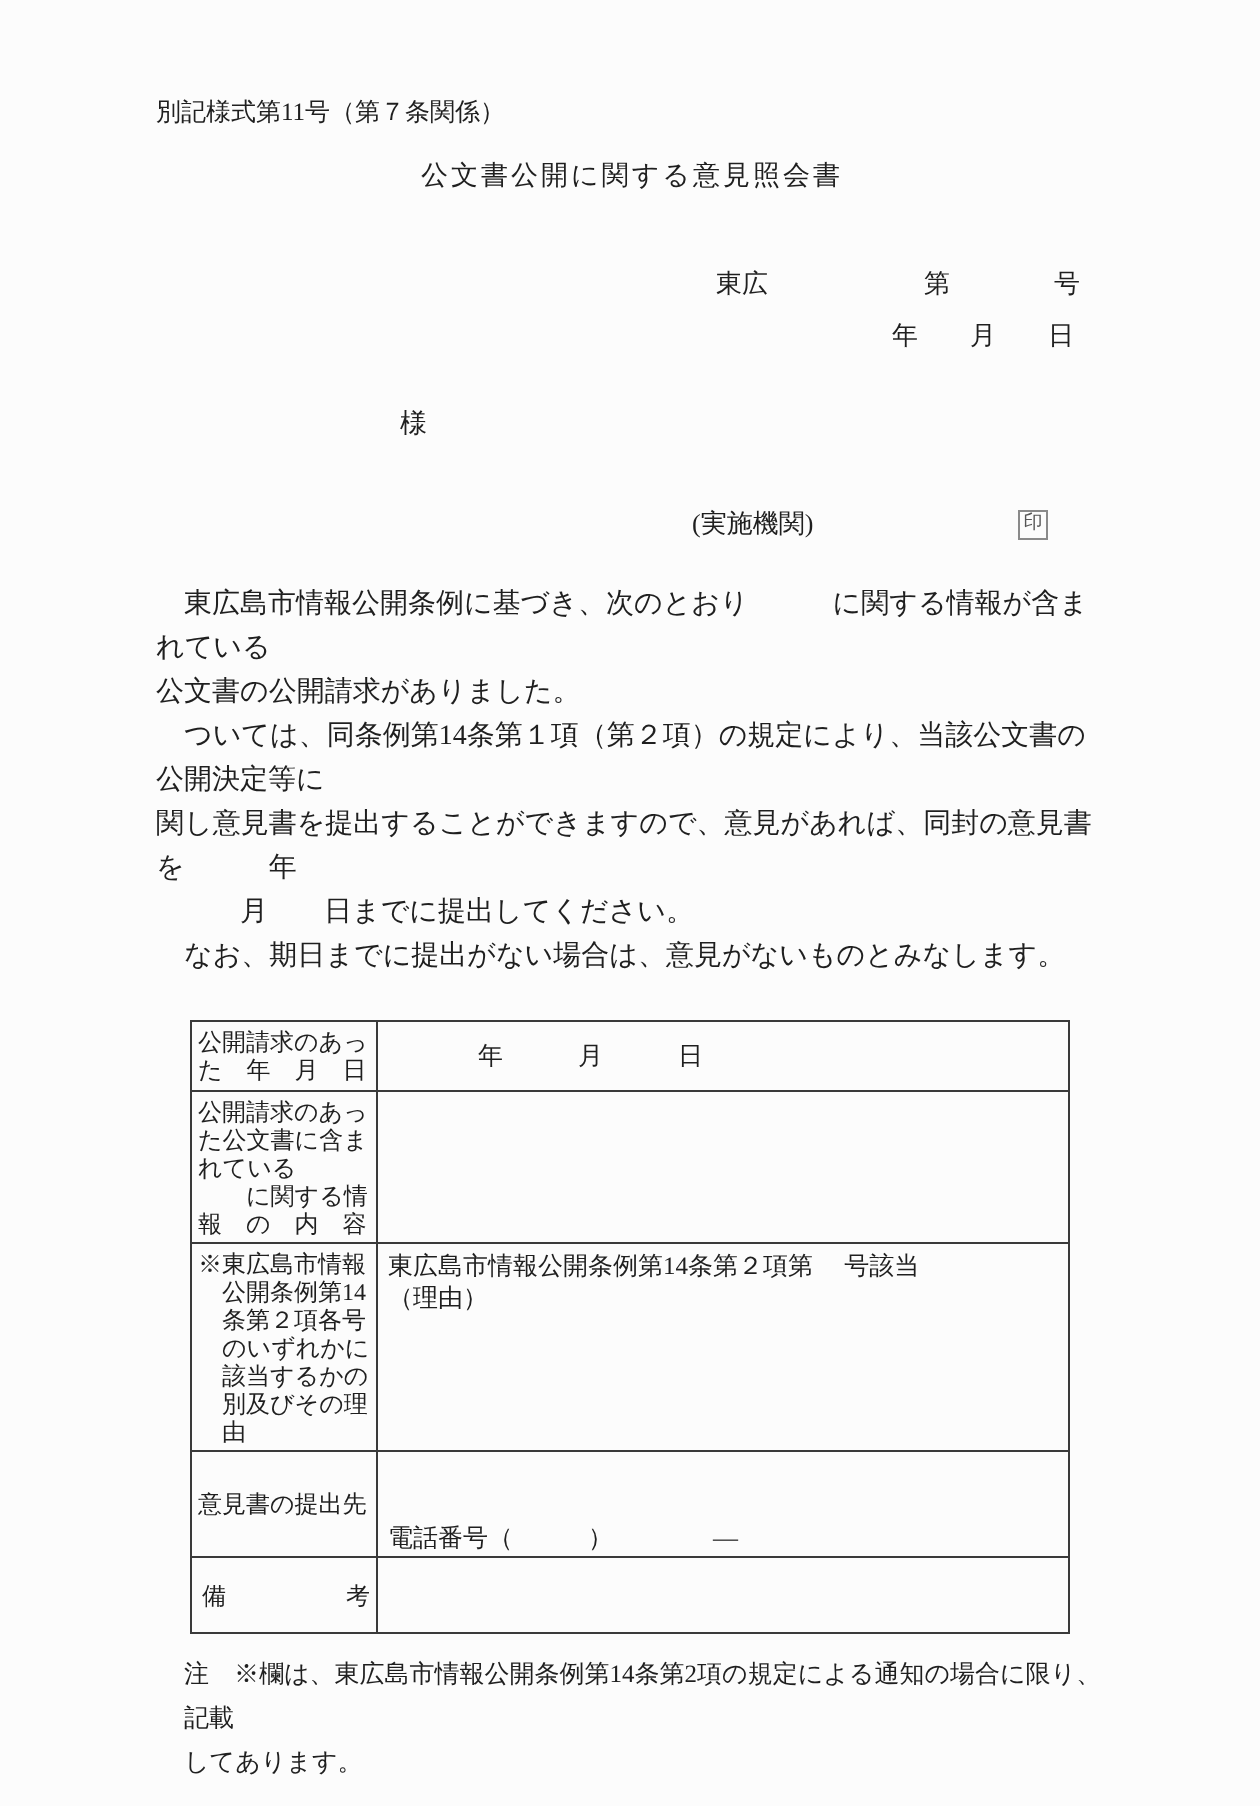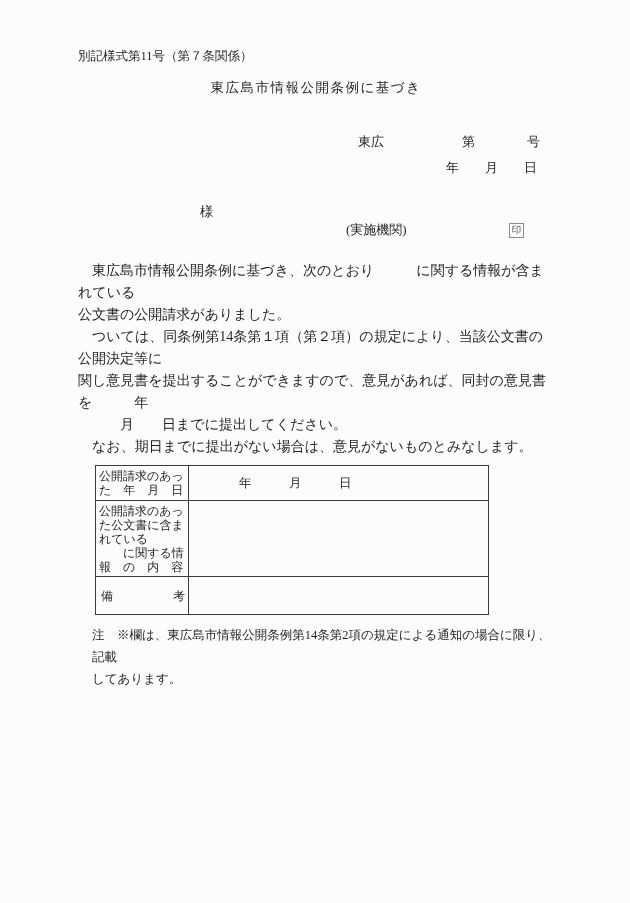--- a/index.html
+++ b/index.html
@@ -41,20 +41,21 @@
     text-align: right;
     padding-right: 17px;
     font-size: 13px;
   }
   .addressee-line {
     margin-top: 26px;
     padding-left: 122px;
     font-size: 13.5px;
   }
   .issuer-line {
+    margin-top: 32px;
     display: flex;
     align-items: center;
     font-size: 13px;
   }
   .issuer-label { margin-left: 268px; }
   .seal-box {
     margin-left: auto;
     margin-right: 30px;
     width: 15px;
     height: 15px;
@@ -64,23 +65,23 @@
     line-height: 13px;
     text-align: center;
   }
   .body-text {
     margin-top: 21px;
     font-size: 14px;
     line-height: 22px;
     white-space: pre-line;
   }
   table.form-table {
-    margin-top: 7px;
+    margin-top: 20px;
     margin-left: 17px;
-    width: 394px;
+    width: 440px;
     border-collapse: collapse;
     table-layout: fixed;
   }
   table.form-table td {
     border: 1px solid #3a3a3a;
     white-space: pre-line;
     overflow: hidden;
   }
   td.lbl {
     width: 93px;
@@ -124,21 +125,21 @@
   }
 </style>
 </head>
 <body>
 
 <div class="page">
   <div class="content">
 
     <div class="form-number">別記様式第11号（第７条関係）</div>
 
-    <div class="doc-title">東広島市情報公開条例に基づき</div>
+    <div class="doc-title">公文書公開に関する意見照会書</div>
 
     <div class="doc-number">東広　　　　　　第　　　　号</div>
 
     <div class="date-line">年　　月　　日</div>
 
     <div class="addressee-line">様</div>
 
     <div class="issuer-line">
       <span class="issuer-label">(実施機関)</span>
       <span class="seal-box">印</span>
@@ -159,20 +160,38 @@
         <td class="val date-cell">年　　　月　　　日</td>
       </tr>
       <tr class="r3">
         <td class="lbl top">公開請求のあっ
 た公文書に含ま
 れている
 　　に関する情
 報　の　内　容</td>
         <td class="val"></td>
       </tr>
+      <tr class="r5">
+        <td class="lbl top">※東広島市情報
+　公開条例第14
+　条第２項各号
+　のいずれかに
+　該当するかの
+　別及びその理
+　由</td>
+        <td class="val top">東広島市情報公開条例第14条第２項第　 号該当
+（理由）</td>
+      </tr>
+      <tr class="r6">
+        <td class="lbl">意見書の提出先</td>
+        <td class="val submit-cell">
+          <span></span>
+          <span class="phone-line">電話番号（　　　）　　　　―</span>
+        </td>
+      </tr>
       <tr class="r7">
         <td class="lbl">備　　　　　考</td>
         <td class="val"></td>
       </tr>
     </tbody>
       </table>
 
     <div class="note">注　※欄は、東広島市情報公開条例第14条第2項の規定による通知の場合に限り、記載
 してあります。</div>
 

